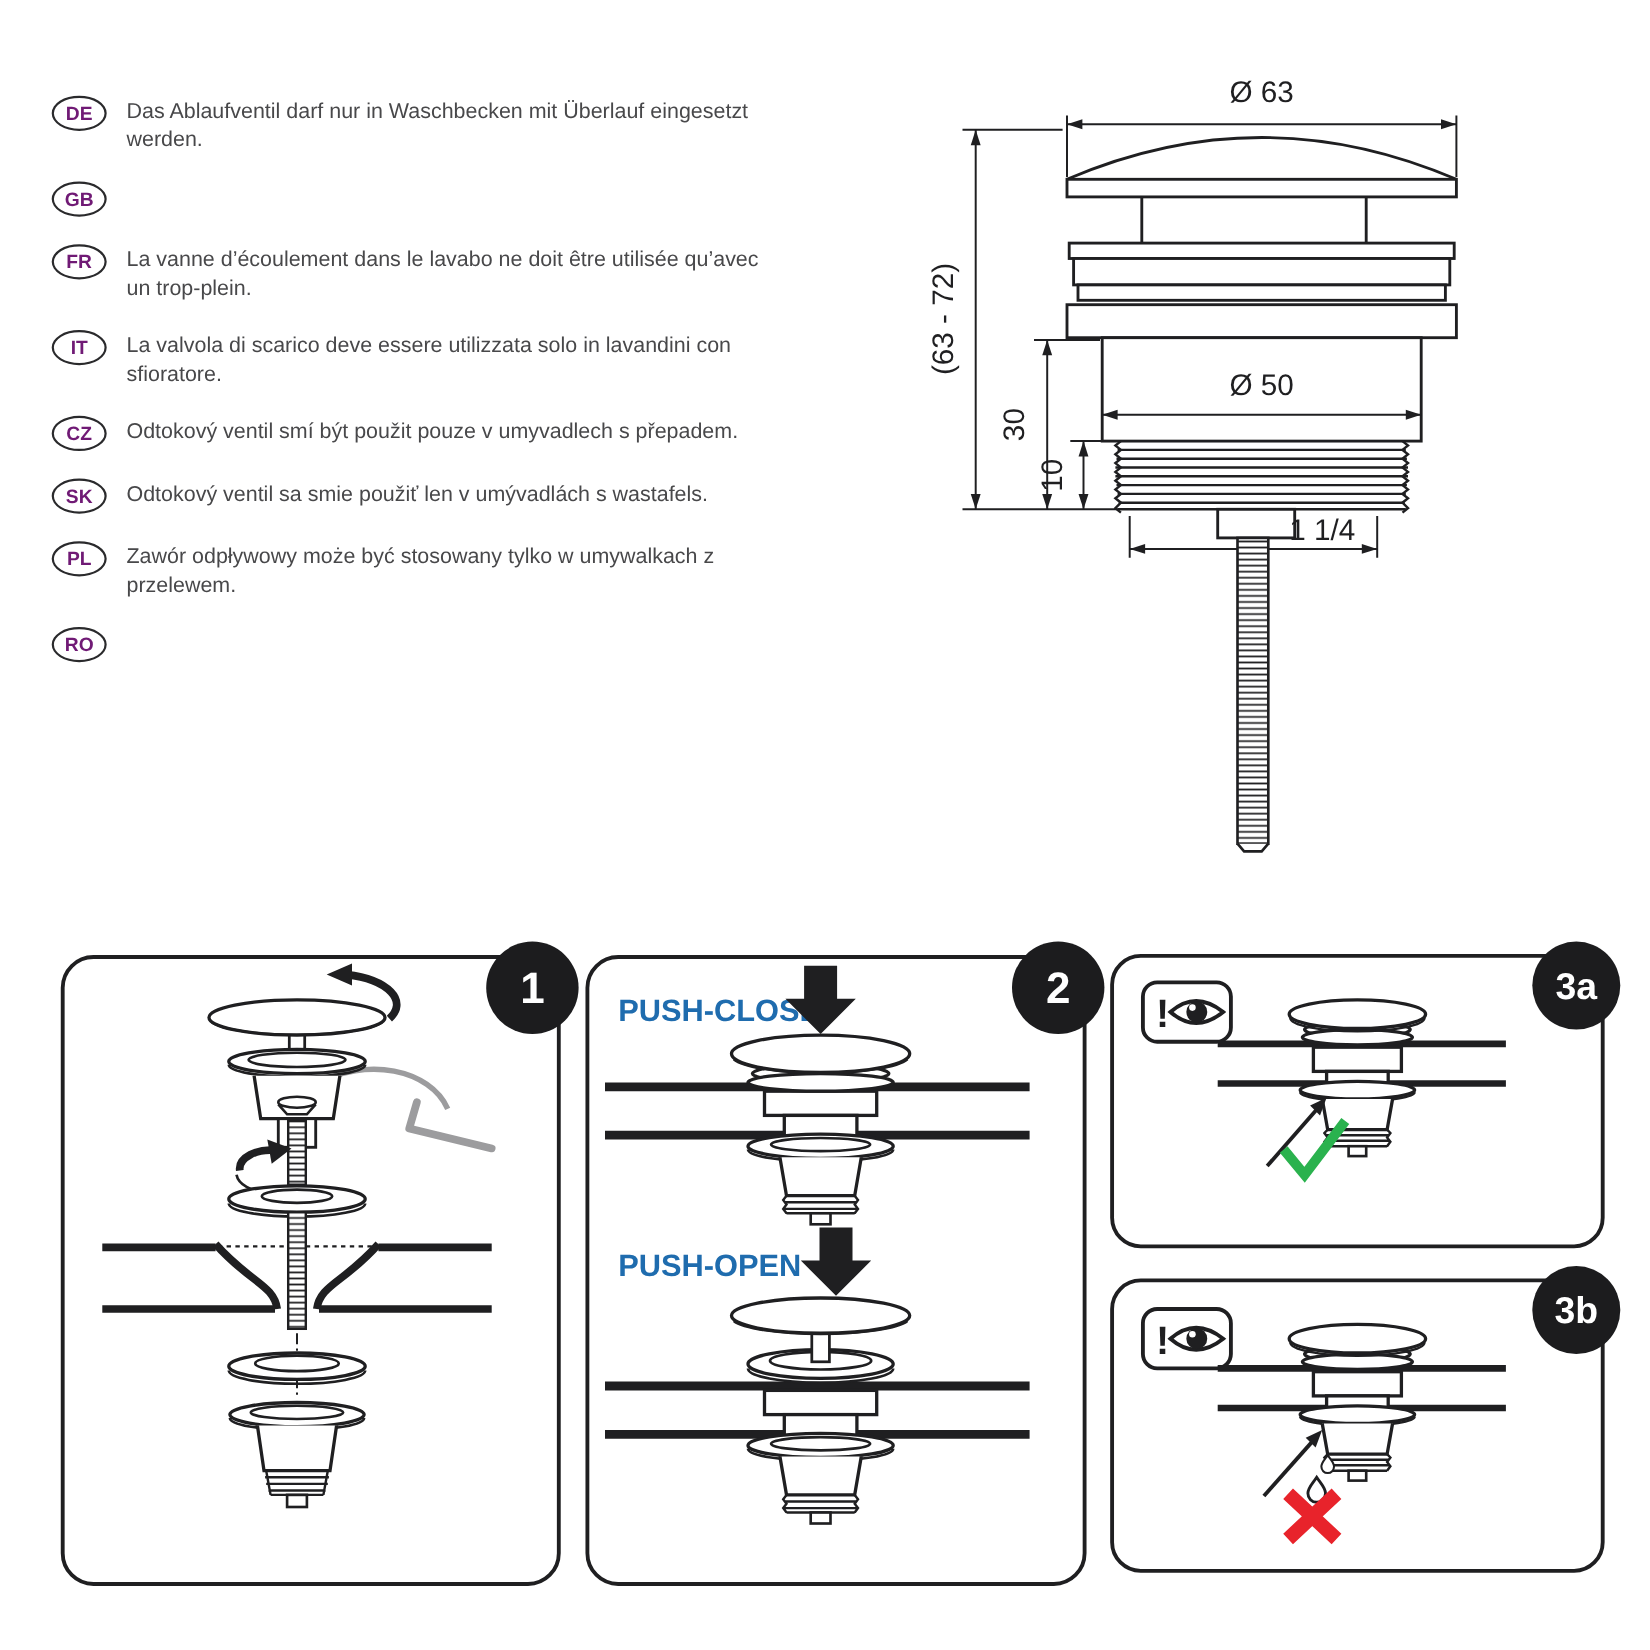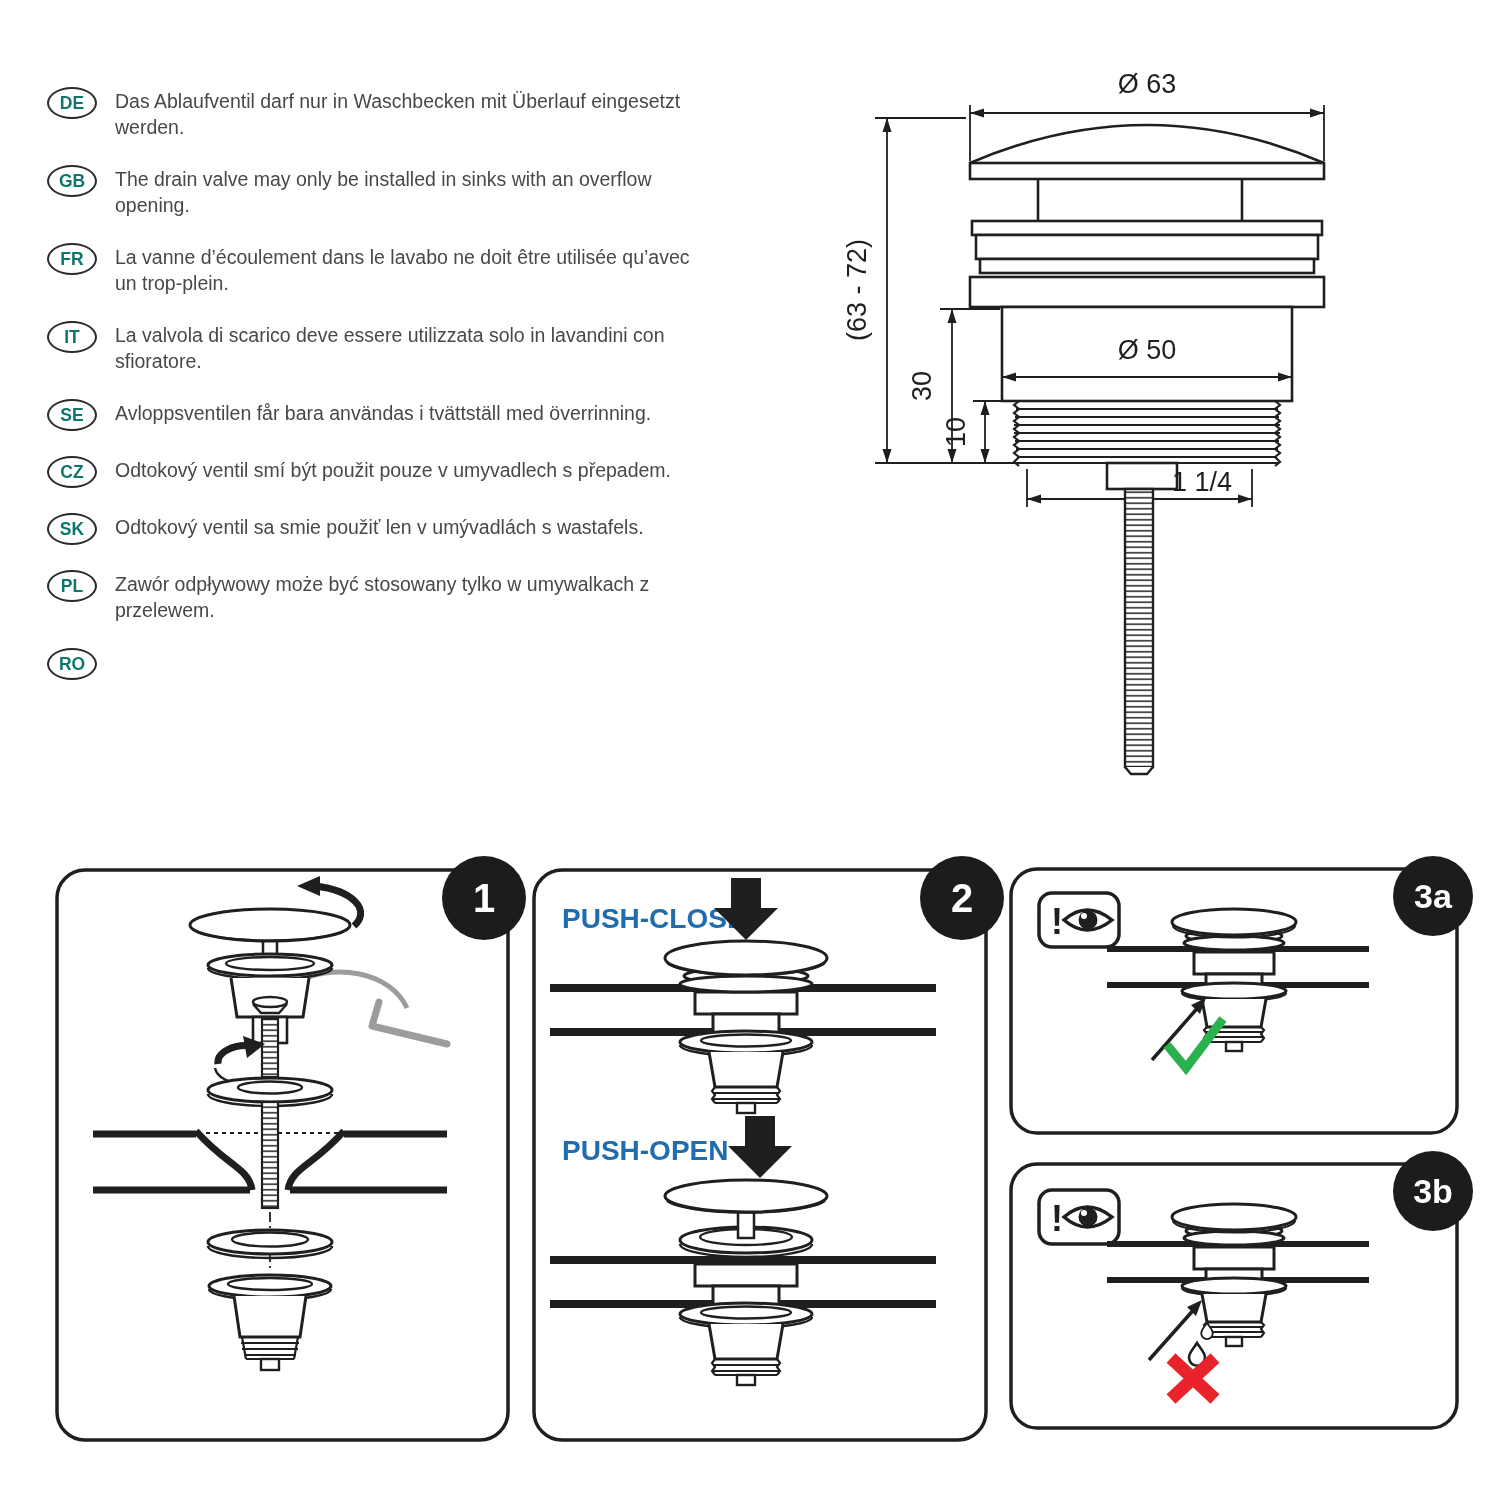--- a/index.html
+++ b/index.html
@@ -9,21 +9,21 @@
     font-family:"Liberation Sans", sans-serif;
     color:#454547;
   }
   
   .langs { position:absolute; left:47px; top:88px; display:flex; flex-direction:column; gap:26px; }
   .lang-row { display:flex; align-items:flex-start; }
   .lang-badge {
     flex:0 0 auto; width:46px; height:28px; margin-top:-1px;
     border:2.5px solid #2a2a2c; border-radius:50%;
     display:flex; align-items:center; justify-content:center;
-    font-weight:bold; font-size:17.5px; color:#0f766e; background:#fff;
+    font-weight:bold; font-size:17.5px; color:#701a75; background:#fff;
   }
   .lang-text { margin-left:18px; width:594px; font-size:19.5px; line-height:26px; color:#48484a; }
   
   svg.abs { position:absolute; overflow:visible; }
   .dim-label { font-family:"Liberation Sans",sans-serif; font-size:27px; fill:#1f1f21; text-anchor:middle; }
   .badge-num { font-family:"Liberation Sans",sans-serif; font-weight:bold; font-size:40px; fill:#ffffff; text-anchor:middle; }
   .badge-num-sm { font-family:"Liberation Sans",sans-serif; font-weight:bold; font-size:34px; fill:#ffffff; text-anchor:middle; }
   .push-label { font-family:"Liberation Sans",sans-serif; font-weight:bold; font-size:28px; fill:var(--push-label-blue,#1f6cae); }
   .excl { font-family:"Liberation Sans",sans-serif; font-weight:bold; font-size:36px; fill:#1f1f21; text-anchor:middle; }
   .check-mark { stroke:var(--correct-green,#2ab24e); }
@@ -75,33 +75,28 @@
     </defs>
   </svg>
 
   <div class="langs">
     <div class="lang-row">
       <div class="lang-badge">DE</div>
       <div class="lang-text">Das Ablaufventil darf nur in Waschbecken mit Überlauf eingesetzt werden.</div>
     </div>
     <div class="lang-row">
       <div class="lang-badge">GB</div>
-      <div class="lang-text">The drain valve may only be installed in sinks with an overflow opening.</div>
     </div>
     <div class="lang-row">
       <div class="lang-badge">FR</div>
       <div class="lang-text">La vanne d’écoulement dans le lavabo ne doit être utilisée qu’avec un trop-plein.</div>
     </div>
     <div class="lang-row">
       <div class="lang-badge">IT</div>
       <div class="lang-text">La valvola di scarico deve essere utilizzata solo in lavandini con sfioratore.</div>
-    </div>
-    <div class="lang-row">
-      <div class="lang-badge">SE</div>
-      <div class="lang-text">Avloppsventilen får bara användas i tvättställ med överrinning.</div>
     </div>
     <div class="lang-row">
       <div class="lang-badge">CZ</div>
       <div class="lang-text">Odtokový ventil smí být použit pouze v umyvadlech s přepadem.</div>
     </div>
     <div class="lang-row">
       <div class="lang-badge">SK</div>
       <div class="lang-text">Odtokový ventil sa smie použiť len v umývadlách s wastafels.</div>
     </div>
     <div class="lang-row">

